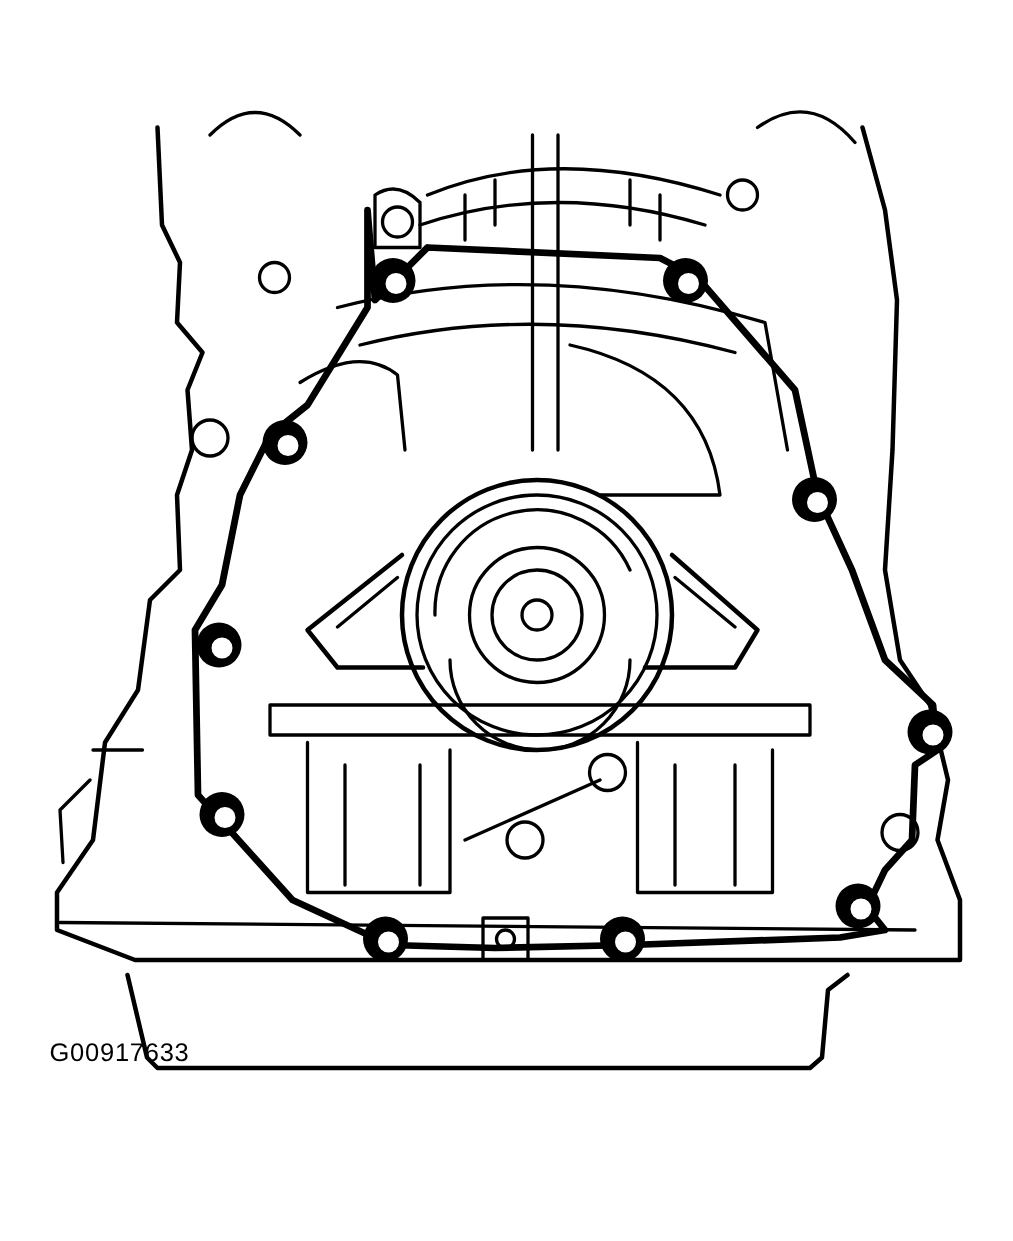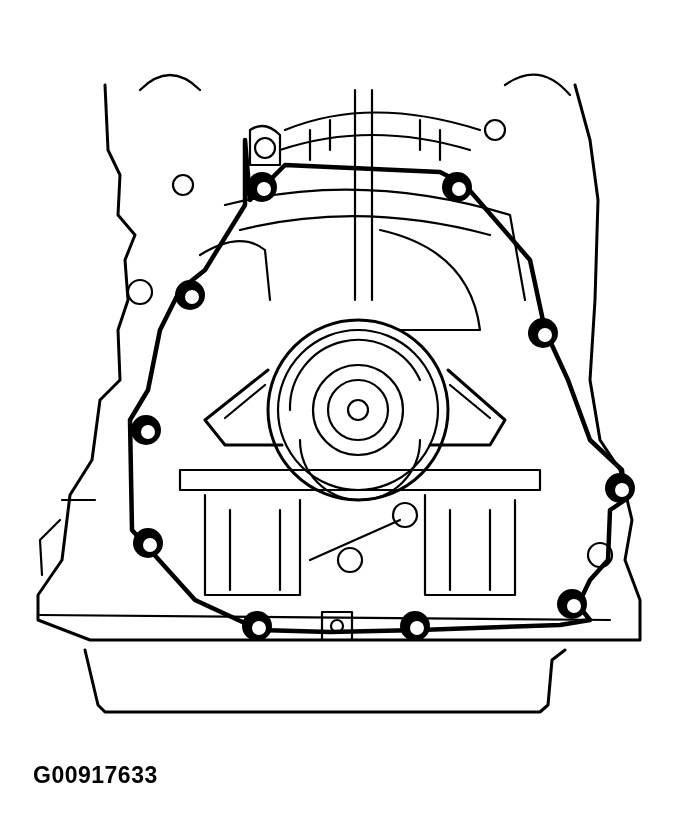--- a/index.html
+++ b/index.html
@@ -3,21 +3,21 @@
 <meta charset="utf-8">
 <style>
   html, body { margin:0; padding:0; background:#ffffff; }
   body { width:675px; height:827px; position:relative; overflow:hidden; font-family:"Liberation Sans", sans-serif; }
   #drawing { position:absolute; left:0; top:0; width:675px; height:827px; }
   .ln { fill:none; stroke:#000; stroke-width:3; stroke-linecap:round; stroke-linejoin:round; }
   .thin { fill:none; stroke:#000; stroke-width:2.2; stroke-linecap:round; stroke-linejoin:round; }
   .gasket { fill:none; stroke:#000; stroke-width:4.5; stroke-linecap:round; stroke-linejoin:round; }
   .bolt-outer { fill:#000; }
   .bolt-inner { fill:#fff; stroke:#000; stroke-width:2; }
-  #fig-label { position:absolute; left:33px; top:762px; font-size:23px; color:#000; letter-spacing:0.5px;font-weight:bold; }
+  #fig-label { position:absolute; left:33px; top:692px; font-size:17px; color:#000; letter-spacing:0.5px; }
 </style>
 </head>
 <body>
 
 <svg id="drawing" viewBox="0 0 675 827" xmlns="http://www.w3.org/2000/svg">
 
   <g>
     <path class="ln" d="M105 85 L108 150 L120 175 L118 215 L135 235 L125 260 L128 300 L118 330 L120 380 L100 400 L92 460 L70 495 L62 560 L38 595 L38 620 L90 640 L640 640 L640 600 L625 560 L632 520 L620 470 L600 440 L590 380 L595 300 L598 200 L590 140 L575 85"></path>
     <path class="thin" d="M140 90 Q170 60 200 90 M505 85 Q540 60 570 95"></path>
     <path class="thin" d="M60 520 L40 540 L42 575 M62 500 L95 500"></path>

